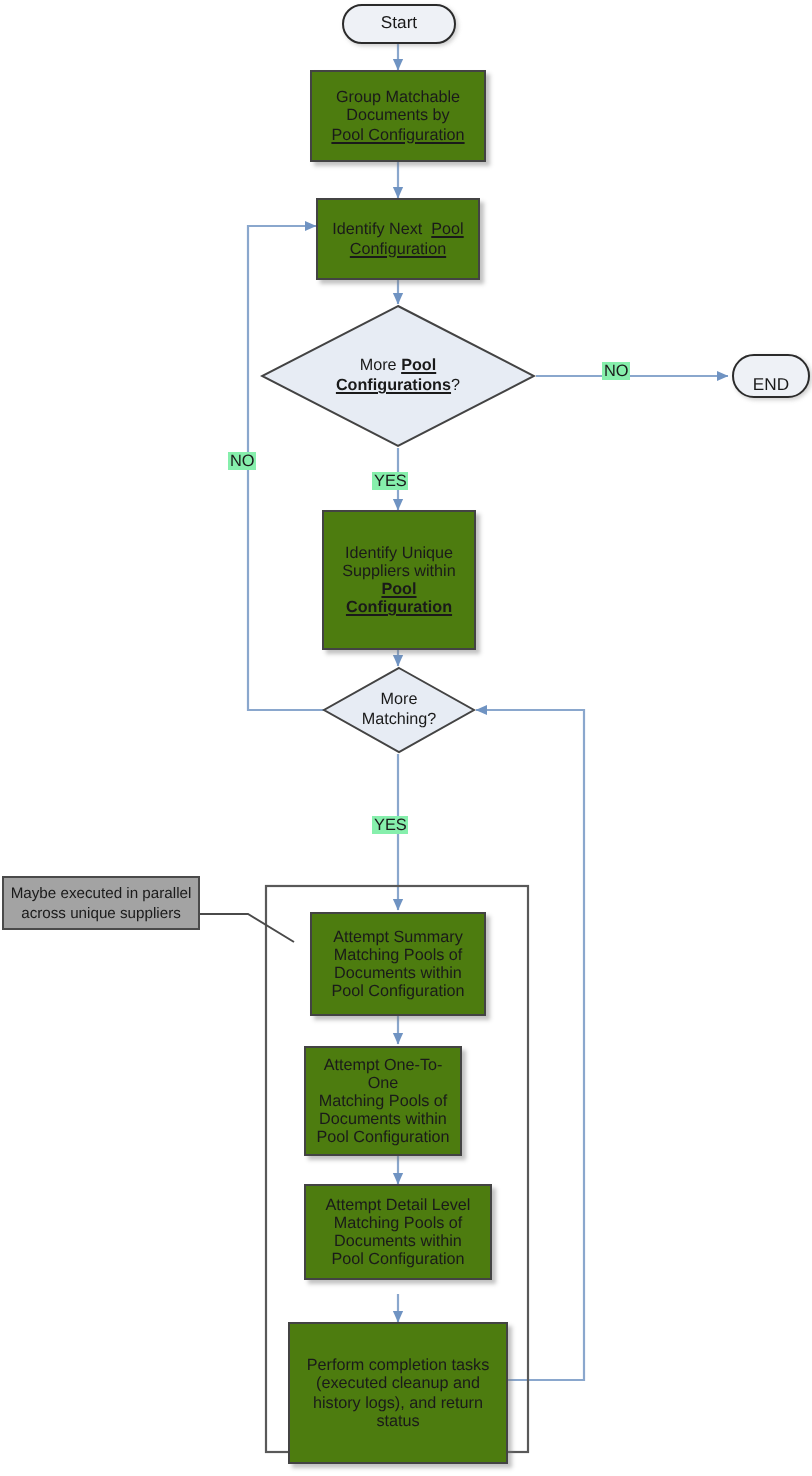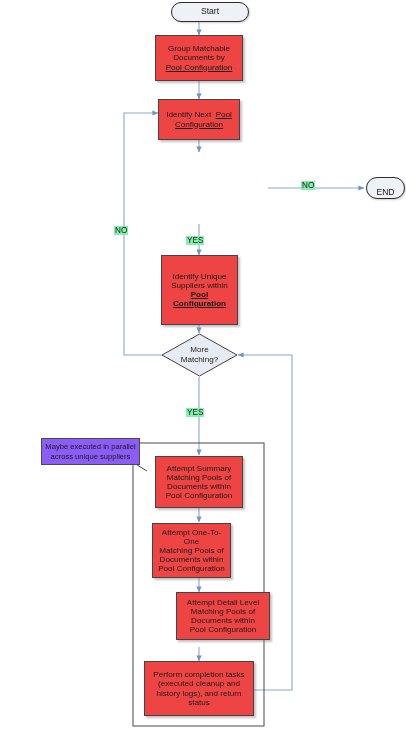--- a/index.html
+++ b/index.html
@@ -34,21 +34,21 @@
     box-sizing: border-box;
     display: flex;
     align-items: center;
     justify-content: center;
     text-align: center;
     line-height: 1.12;
     z-index: 3;
   }
   
   .proc {
-    background: #ef4444;
+    background: #4d7c0f;
     border: 1px solid #434343;
     box-shadow: 2px 2px 2px rgba(120,120,120,0.45);
     font-size: 8.1px;
     padding: 2px 3px;
   }
   .proc .txt { display: block; width: 100%; }
   
   .term {
     background: #eef1f6;
     border: 1.3px solid #2b2b2b;
@@ -66,32 +66,31 @@
     align-items: center;
     justify-content: center;
     text-align: center;
     font-size: 8.1px;
     line-height: 1.18;
     pointer-events: none;
   }
   
   .note {
     position: absolute;
-    background: #8b5cf6;
+    background: #a3a3a3;
     border: 1px solid #4a4a4a;
     font-size: 7.6px;
     line-height: 1.25;
     text-align: center;
     display: flex;
     align-items: center;
     justify-content: center;
     padding: 2px 3px;
     box-sizing: border-box;
     z-index: 4;
-    margin-left: 40px;
   }
   
   .elabel {
     position: absolute;
     font-size: 8.2px;
     color: #1a1a1a;
     background: #86efac;
     padding: 0 1px;
     z-index: 4;
     white-space: nowrap;
@@ -136,39 +135,48 @@
       <line x1="199" y1="647" x2="199" y2="661" marker-end="url(#arrow)"></line>
 
       <polyline points="253,690 292,690 292,355 238,355" marker-end="url(#arrow)"></polyline>
     </g>
 
     <rect x="133" y="443" width="131" height="283" fill="none" stroke="#595959" stroke-width="1.1"></rect>
 
     <polyline points="100,457 124,457 147,471" fill="none" stroke="#4a4a4a" stroke-width="1"></polyline>
   </svg>
 
-  <div class="node term" style="left:171px; top:2px; width:78px; height:20px;">
+  <div class="node term" style="left:171px; top:2px; width:57px; height:20px;">
     <span>Start</span>
   </div>
 
   <div class="node proc" style="left:155px; top:35px; width:88px; height:46px;">
     <span class="txt">
       <span>Group Matchable</span><br>
       <span>Documents by</span><br>
       <span class="u">Pool Configuration</span>
     </span>
   </div>
 
   <div class="node proc" style="left:158px; top:99px; width:82px; height:41px;">
     <span class="txt">
       Identify Next&nbsp; <span class="u">Pool</span><br>
       <span class="u">Configuration</span>
     </span>
   </div>
 
+  <div class="diamond-wrap" style="left:130px; top:152px; width:138px; height:72px;">
+    <svg width="138" height="72" viewBox="0 0 138 72">
+      <polygon points="69,1 137,36 69,71 1,36" fill="#e7ecf4" stroke="#434343" stroke-width="1"></polygon>
+    </svg>
+    <div class="dlabel">
+      <div>More <span class="bu">Pool</span><br>
+        <span class="bu">Configurations</span>?</div>
+    </div>
+  </div>
 
   <div class="node term" style="left:366px; top:177px; width:39px; height:22px;align-items:flex-end;">
     <span>END</span>
   </div>
 
   <div class="node proc" style="left:161px; top:255px; width:77px; height:70px;">
     <span class="txt">
       <span>Identify Unique</span><br>
       <span>Suppliers within</span><br>
       <span class="bu">Pool</span><br>
@@ -197,30 +205,30 @@
 
   <div class="node proc" style="left:152px; top:523px; width:79px; height:55px;">
     <span class="txt">
       <span>Attempt One-To-One</span><br>
       <span>Matching Pools of</span><br>
       <span>Documents within</span><br>
       <span>Pool Configuration</span>
     </span>
   </div>
 
-  <div class="node proc" style="left:152px; top:592px; width:94px; height:48px;margin-left:24px;">
+  <div class="node proc" style="left:152px; top:592px; width:94px; height:48px;">
     <span class="txt">
       <span>Attempt Detail Level</span><br>
       <span>Matching Pools of</span><br>
       <span>Documents within</span><br>
       <span>Pool Configuration</span>
     </span>
   </div>
 
-  <div class="node proc" style="left:144px; top:661px; width:110px; height:55px;">
+  <div class="node proc" style="left:144px; top:661px; width:110px; height:71px;">
     <span class="txt">
       <span>Perform completion tasks</span><br>
       <span>(executed cleanup and</span><br>
       <span>history logs), and return</span><br>
       <span>status</span>
     </span>
   </div>
 
   <div class="note" style="left:1px; top:438px; width:99px; height:27px;">
     <span>

